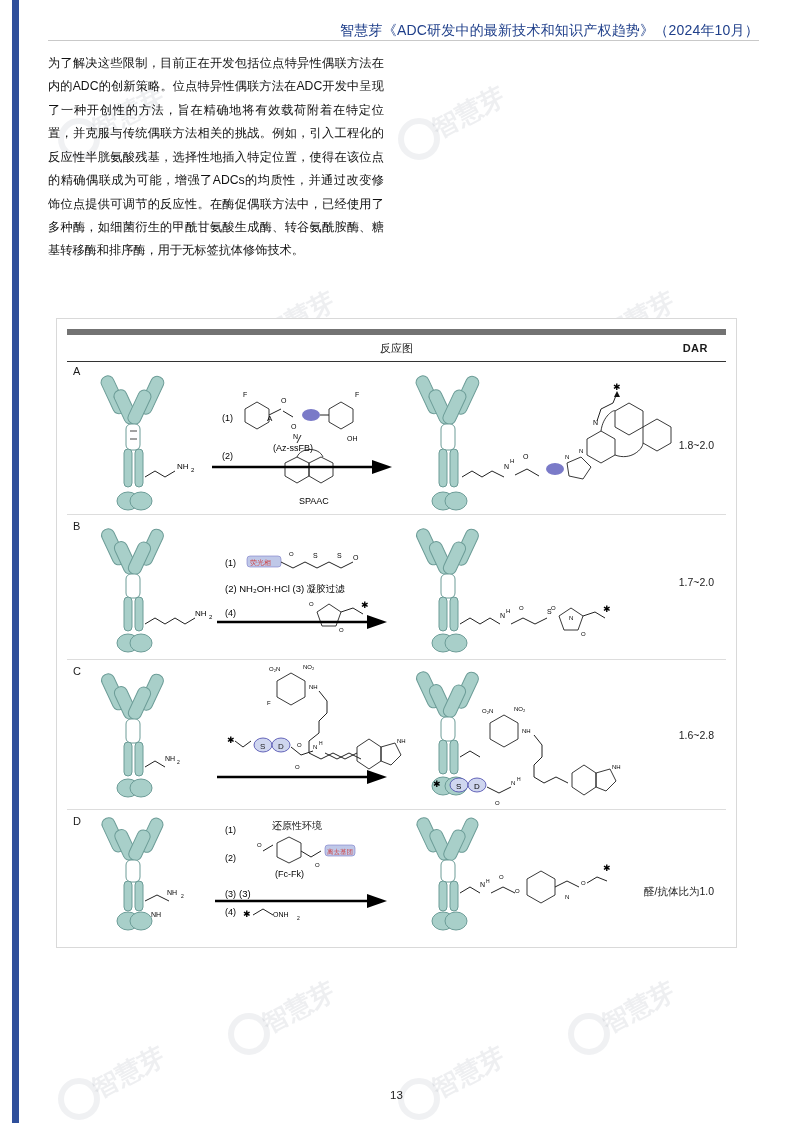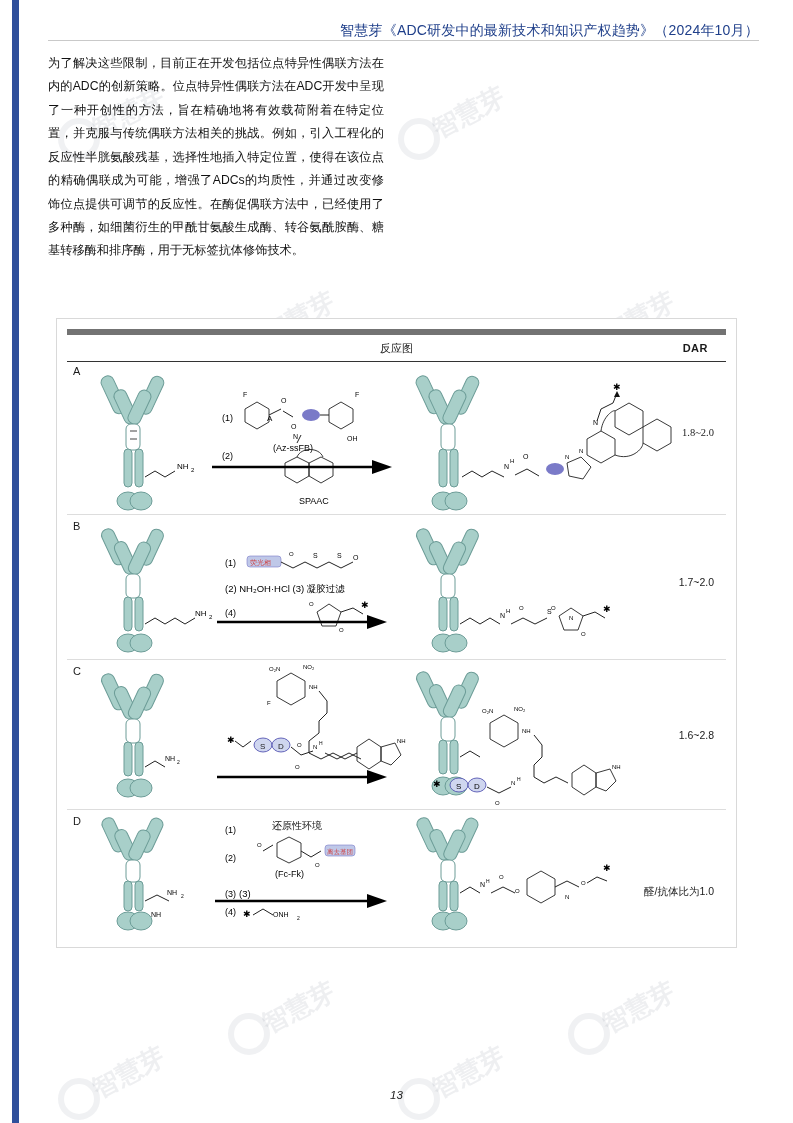--- a/index.html
+++ b/index.html
@@ -128,21 +128,20 @@
     color: #2f4f9b;
   }
   .page-number {
     position: absolute;
     left: 0;
     right: 0;
     bottom: 22px;
     text-align: center;
     font-size: 11.5px;
     color: #222;
-    font-style: italic;
   }
   
   .wm {
     position: absolute;
     color: rgba(120,130,150,0.13);
     font-size: 26px;
     font-weight: bold;
     transform: rotate(-28deg);
     white-space: nowrap;
     pointer-events: none;
@@ -209,21 +208,21 @@
 
   <div class="figure-box">
 
     <div class="fig-head">
       <div class="h-center">反应图</div>
       <div class="h-right">DAR</div>
     </div>
 
     <div class="row" style="top:40px; height:155px;">
       <div class="row-label">A</div>
-      <div class="dar" style="top:68px;font-family:Liberation Serif, serif;">1.8~2.0</div>
+      <div class="dar" style="top:80px;">1.8~2.0</div>
       <svg class="chem" width="640" height="155" viewBox="0 0 640 155">
 
         <g transform="translate(30,10)">
           <rect x="10" y="6" width="13" height="40" rx="6" fill="#a8cfc9" stroke="#6c9c97" transform="rotate(-25 16 26)"></rect>
           <rect x="48" y="6" width="13" height="40" rx="6" fill="#a8cfc9" stroke="#6c9c97" transform="rotate(25 54 26)"></rect>
           <rect x="22" y="20" width="13" height="36" rx="6" fill="#a8cfc9" stroke="#6c9c97" transform="rotate(-25 28 38)"></rect>
           <rect x="36" y="20" width="13" height="36" rx="6" fill="#a8cfc9" stroke="#6c9c97" transform="rotate(25 42 38)"></rect>
           <rect x="29" y="55" width="14" height="26" rx="5" fill="#ffffff" stroke="#6c9c97"></rect>
           <rect x="27" y="80" width="8" height="38" rx="4" fill="#a8cfc9" stroke="#6c9c97"></rect>
           <rect x="38" y="80" width="8" height="38" rx="4" fill="#a8cfc9" stroke="#6c9c97"></rect>

